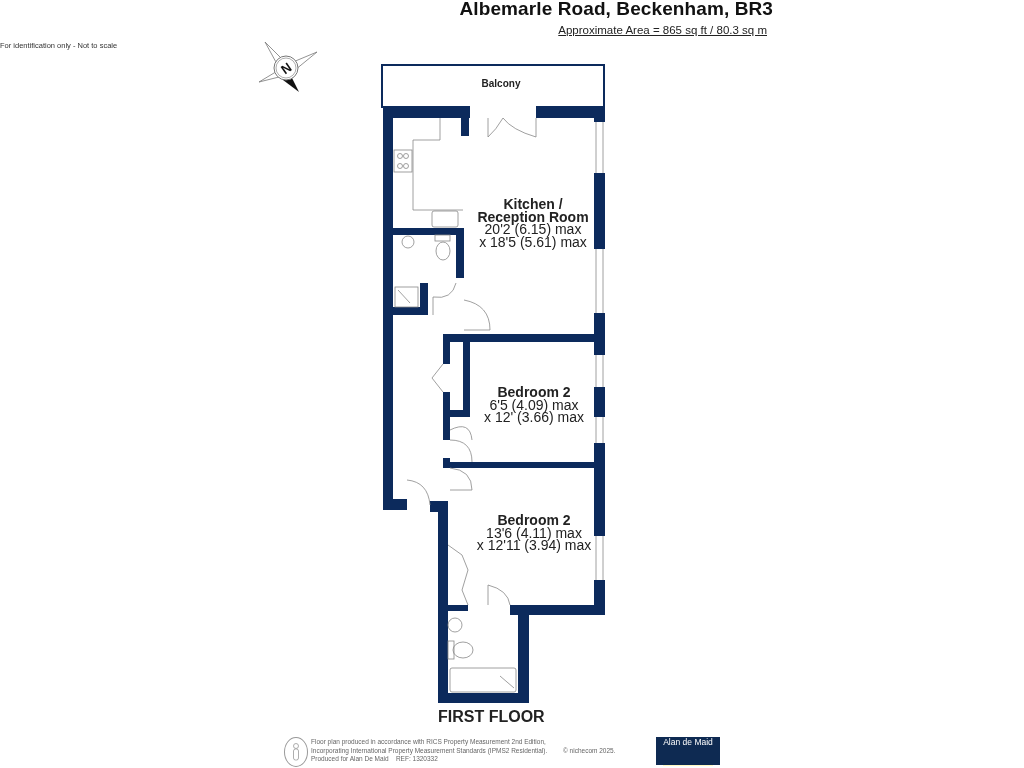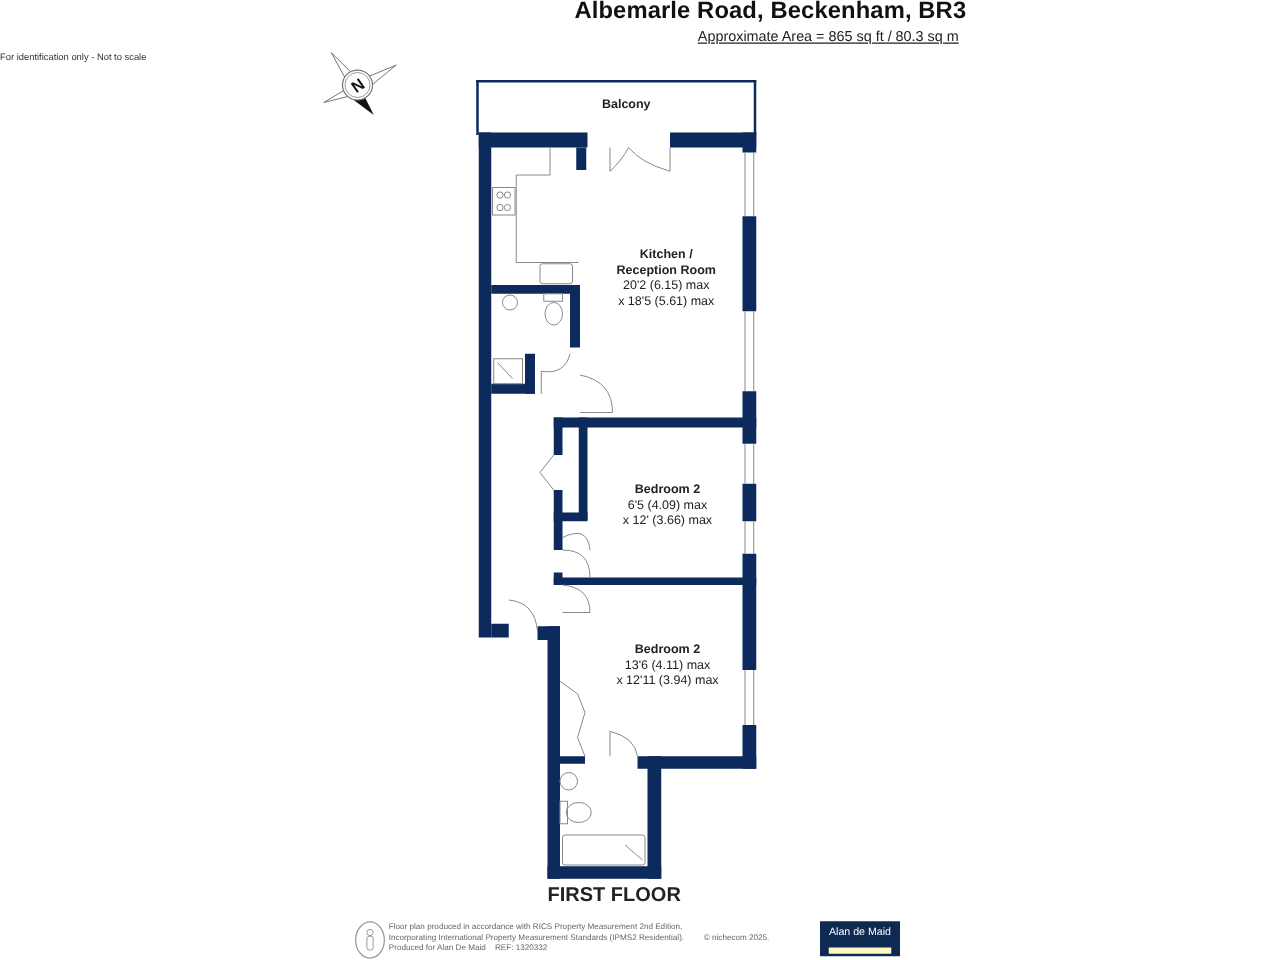--- a/index.html
+++ b/index.html
@@ -1,29 +1,29 @@
 <!DOCTYPE html>
 <html><head>
 <meta charset="utf-8">
 <style>
   html, body { margin:0; padding:0; background:#ffffff; }
   body { width:1024px; height:768px; position:relative; overflow:hidden; font-family:"Liberation Sans", sans-serif; color:#1a1a1a; }
   .title { position:absolute; left:0; width:773px; top:-2px; text-align:right; font-weight:bold; font-size:19px; color:#111; letter-spacing:0.1px; }
   .area { position:absolute; left:0; width:767px; top:24px; text-align:right; font-size:11.5px; color:#222;text-decoration:underline; }
   .note { position:absolute; left:0; width:767px; top:41px; text-align:left; font-size:7.5px; color:#333; }
   .plan { position:absolute; left:0; top:0; }
-  .lbl { position:absolute; text-align:center; font-size:10px; line-height:12.5px; color:#222; }
+  .lbl { position:absolute; text-align:center; font-size:14px; line-height:12.5px; color:#222; }
   .lbl b { display:block; font-weight:bold; }
   .balcony { position:absolute; left:383px; top:78px; width:236px; text-align:center; font-weight:bold; font-size:10px; color:#222; }
   .floor { position:absolute; left:438px; top:708px; font-weight:bold; font-size:16px; color:#222; }
   .footer-icon { position:absolute; left:284px; top:737px; width:22px; height:28px; border:1px solid #999; border-radius:50%; }
   .footer-text { position:absolute; left:311px; top:738px; font-size:6.5px; line-height:8.5px; color:#666; white-space:pre; }
   .footer-copy { position:absolute; left:563px; top:747px; font-size:6.5px; color:#666; }
   .logo { position:absolute; left:656px; top:737px; width:64px; height:28px; background:#0e2a52; color:#ffffff; font-size:8.5px; display:flex; align-items:center; justify-content:center; }
-  .logo span { border-bottom:5px solid #fef9c3; padding-bottom:8px; }
+  .logo span { border-bottom:1px solid #fef9c3; padding-bottom:18px; }
 </style>
 </head>
 <body>
 
 <div class="title">Albemarle Road, Beckenham, BR3</div>
 <div class="area">Approximate Area = 865 sq ft / 80.3 sq m</div>
 <div class="note">For identification only - Not to scale</div>
 
 <svg style="position:absolute;left:255px;top:34px" width="70" height="62" viewBox="0 0 70 62">
   <g fill="#fff" stroke="#777" stroke-width="0.8">

